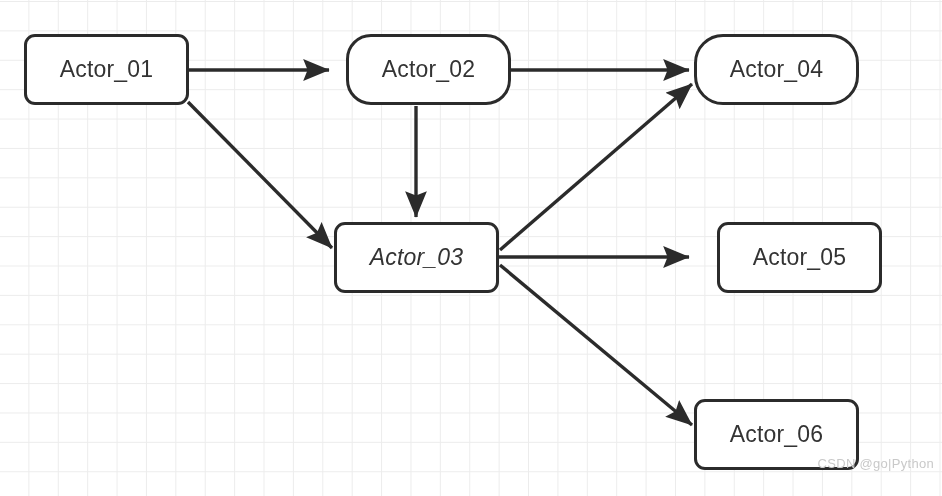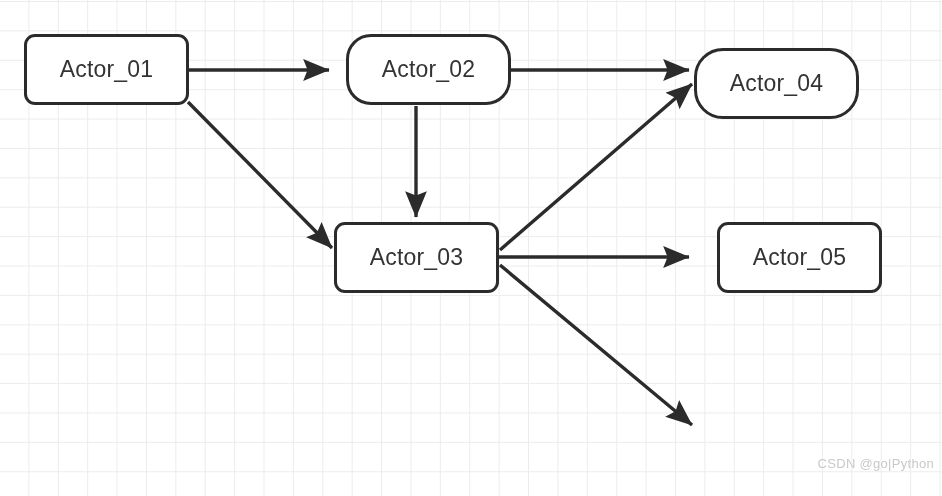--- a/index.html
+++ b/index.html
@@ -82,27 +82,30 @@
 
   <div class="node" style="left: 24px; top: 34px; width: 165px; height: 71px; border-color: rgb(43, 43, 43); background: rgb(255, 255, 255);">
     <span class="node-label" style="color: rgb(51, 51, 51);">Actor_01</span>
   </div>
 
   <div class="node" style="left: 346px; top: 34px; width: 165px; height: 71px; border-color: rgb(43, 43, 43); background: rgb(255, 255, 255); border-radius: 25px;">
     <span class="node-label" style="color: rgb(51, 51, 51);">Actor_02</span>
   </div>
 
   <div class="node" style="left: 334px; top: 222px; width: 165px; height: 71px; border-color: rgb(43, 43, 43); background: rgb(255, 255, 255);">
-    <span class="node-label" style="color: rgb(51, 51, 51);">Actor_03</span>
+    <span class="node-label" style="color: rgb(51, 51, 51); font-style: italic;">Actor_03</span>
   </div>
 
-  <div class="node" style="left: 694px; top: 48px; width: 165px; height: 71px; border-color: rgb(43, 43, 43); background: rgb(255, 255, 255); border-radius: 29px;">
+  <div class="node" style="left: 694px; top: 34px; width: 165px; height: 71px; border-color: rgb(43, 43, 43); background: rgb(255, 255, 255); border-radius: 29px;">
     <span class="node-label" style="color: rgb(51, 51, 51);">Actor_04</span>
   </div>
 
   <div class="node" style="left: 694px; top: 222px; width: 165px; height: 71px; border-color: rgb(43, 43, 43); background: rgb(255, 255, 255); margin-left: 23px;">
     <span class="node-label" style="color: rgb(51, 51, 51);">Actor_05</span>
   </div>
 
+  <div class="node" style="left: 694px; top: 399px; width: 165px; height: 71px; border-color: rgb(43, 43, 43); background: rgb(255, 255, 255);">
+    <span class="node-label" style="color: rgb(51, 51, 51);">Actor_06</span>
+  </div>
 
   <div id="watermark" style="color: rgb(201, 201, 201);">CSDN @go|Python</div>
 
 </div>
 
 </body></html>

